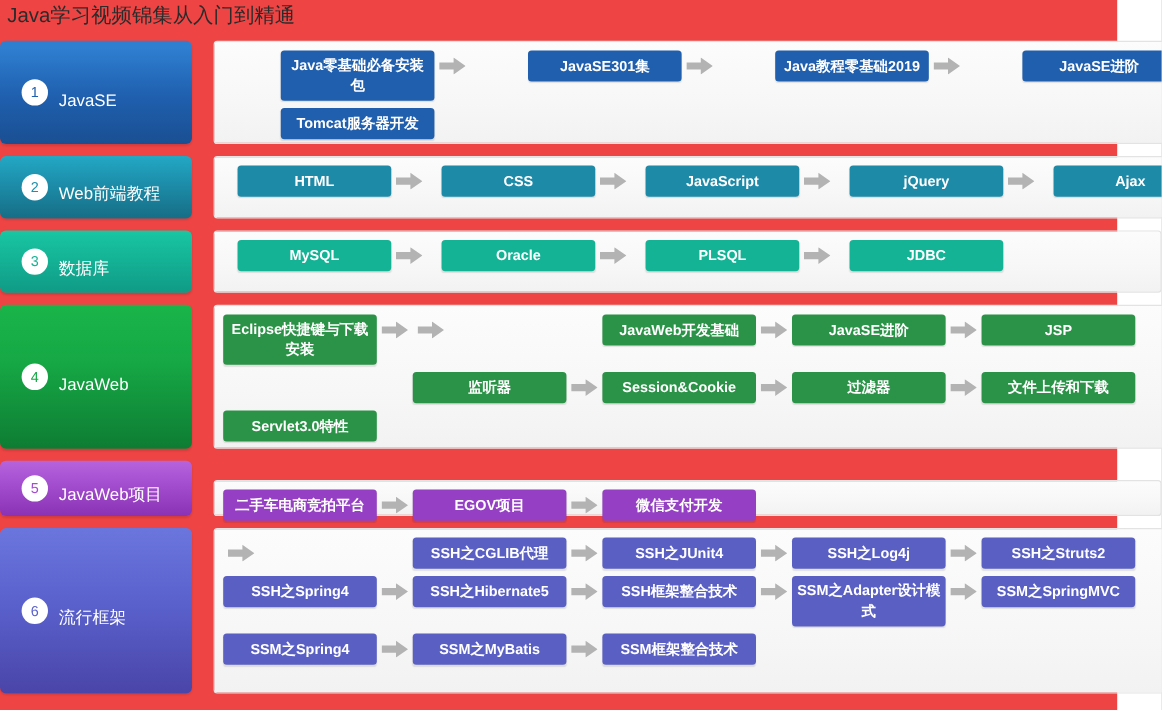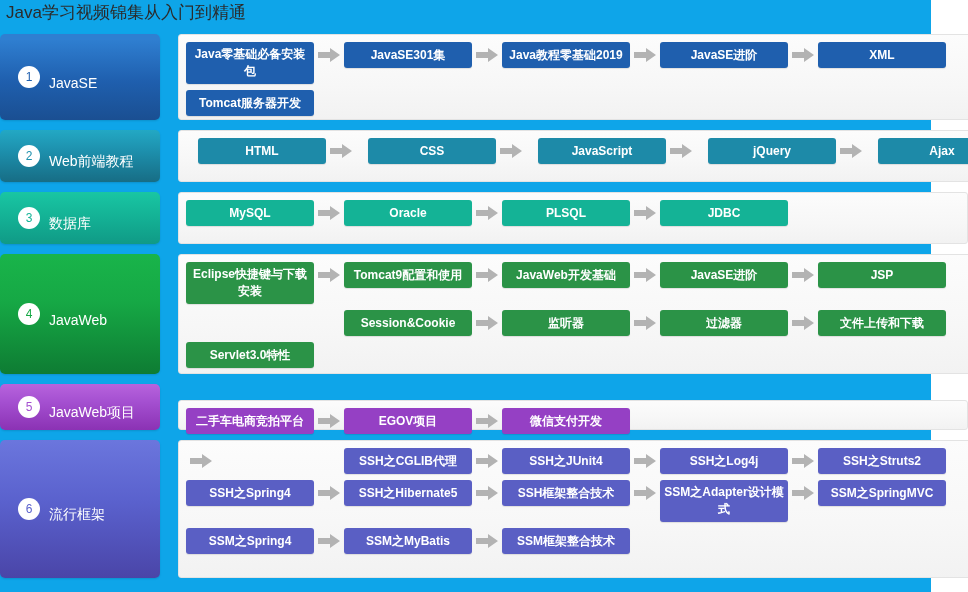--- a/index.html
+++ b/index.html
@@ -3,21 +3,21 @@
 <meta charset="utf-8">
 <style>
   * { box-sizing: border-box; }
   html, body {
     margin: 0; padding: 0;
     width: 968px; height: 592px;
     background: #ffffff;
     font-family: "Liberation Sans", "DejaVu Sans", sans-serif;
     overflow: hidden;
   }
-  #root { width: 931px; height: 592px; position: relative; background:#0ea5e9;padding-left:23px; }
+  #root { width: 931px; height: 592px; position: relative; background:#ef4444;padding-left:23px; }
 
   .page-title {
     position: absolute;
     left: 6px; top: 2px;
     font-size: 17px;
     line-height: 22px;
     color: #2b2b2b;
     font-weight: 400;
     white-space: nowrap;
     letter-spacing: 0px;
@@ -103,23 +103,23 @@
     font-weight: bold;
     display: flex;
     align-items: center;
     justify-content: center;
     text-align: center;
     padding: 4px 3px;
     line-height: 17px;
     box-shadow: 0 1px 1px rgba(0,0,0,0.10);
   }
 
-  .item.b1 { background:#1f5fae; }
+  .item.b1 { background:#1f5fae;margin-left:48px; }
   .item.b2 { background:#1d8aa8;margin-left:12px; }
-  .item.b3 { background:#14b396; }
+  .item.b3 { background:#14b396;margin-left:12px; }
   .item.b4 { background:#2b9347;text-align:center; }
   .item.b5 { background:#9540c4; }
   .item.b6 { background:#5a5fc4; }
 
   .arrow {
     flex: 0 0 auto;
     width: 30px;
     height: 26px;
     display: flex;
     align-items: center;
@@ -290,21 +290,20 @@
         <div class="panel" style="grid-template-columns: repeat(5, 1fr);">
           <div class="cell">
             <div class="item b4">Eclipse快捷键与下载安装</div>
             <div class="arrow">
               <svg width="22" height="14" viewBox="0 0 22 14" aria-hidden="true">
                 <path d="M0 4 H12 V0 L22 7 L12 14 V10 H0 Z" fill="#b3b3b3"></path>
               </svg>
             </div>
           </div>
           <div class="cell">
-            <div class="item b4">Tomcat9配置和使用</div>
             <div class="arrow">
               <svg width="22" height="14" viewBox="0 0 22 14" aria-hidden="true">
                 <path d="M0 4 H12 V0 L22 7 L12 14 V10 H0 Z" fill="#b3b3b3"></path>
               </svg>
             </div>
           </div>
           <div class="cell">
             <div class="item b4">JavaWeb开发基础</div>
             <div class="arrow">
               <svg width="22" height="14" viewBox="0 0 22 14" aria-hidden="true">
@@ -323,29 +322,29 @@
           <div class="cell">
             <div class="item b4">JSP</div>
             <div class="arrow hidden">
               <svg width="22" height="14" viewBox="0 0 22 14" aria-hidden="true">
                 <path d="M0 4 H12 V0 L22 7 L12 14 V10 H0 Z" fill="#b3b3b3"></path>
               </svg>
             </div>
           </div>
           <div class="cell spacer"></div>
           <div class="cell">
+            <div class="item b4">监听器</div>
+            <div class="arrow">
+              <svg width="22" height="14" viewBox="0 0 22 14" aria-hidden="true">
+                <path d="M0 4 H12 V0 L22 7 L12 14 V10 H0 Z" fill="#b3b3b3"></path>
+              </svg>
+            </div>
+          </div>
+          <div class="cell">
             <div class="item b4">Session&amp;Cookie</div>
-            <div class="arrow">
-              <svg width="22" height="14" viewBox="0 0 22 14" aria-hidden="true">
-                <path d="M0 4 H12 V0 L22 7 L12 14 V10 H0 Z" fill="#b3b3b3"></path>
-              </svg>
-            </div>
-          </div>
-          <div class="cell">
-            <div class="item b4">监听器</div>
             <div class="arrow">
               <svg width="22" height="14" viewBox="0 0 22 14" aria-hidden="true">
                 <path d="M0 4 H12 V0 L22 7 L12 14 V10 H0 Z" fill="#b3b3b3"></path>
               </svg>
             </div>
           </div>
           <div class="cell">
             <div class="item b4">过滤器</div>
             <div class="arrow">
               <svg width="22" height="14" viewBox="0 0 22 14" aria-hidden="true">

